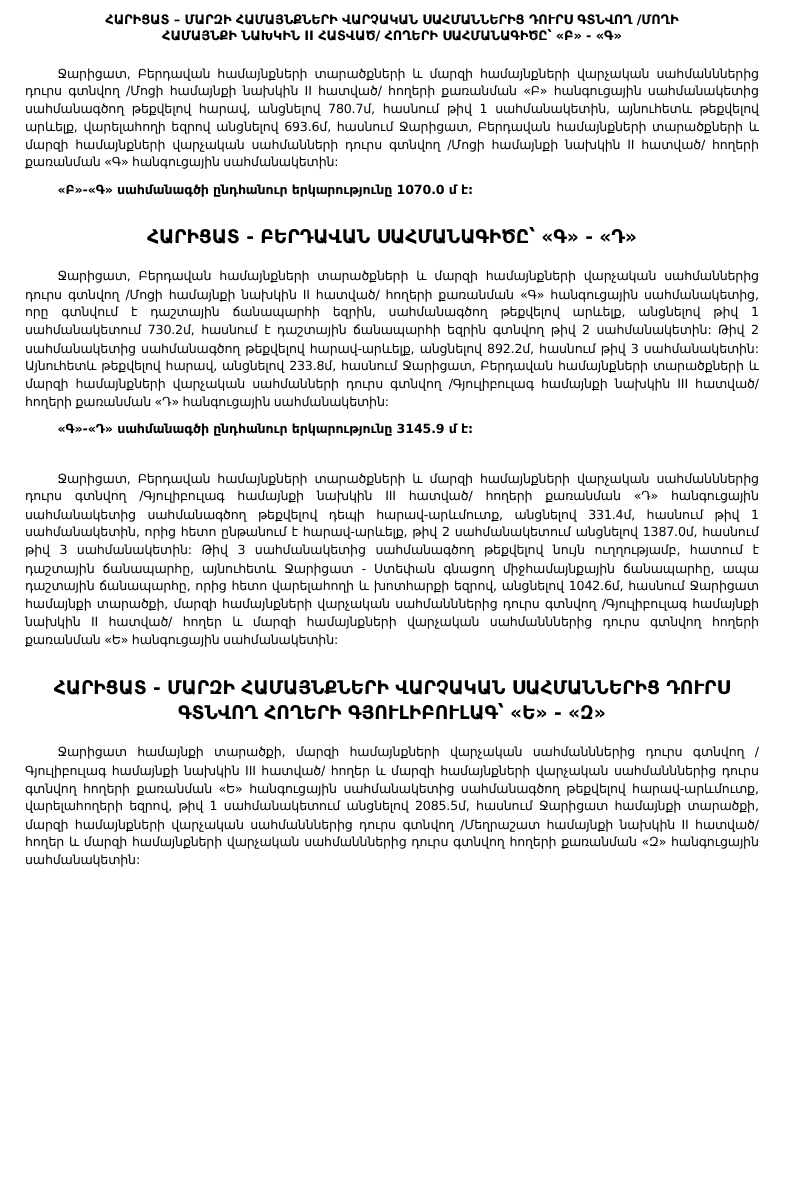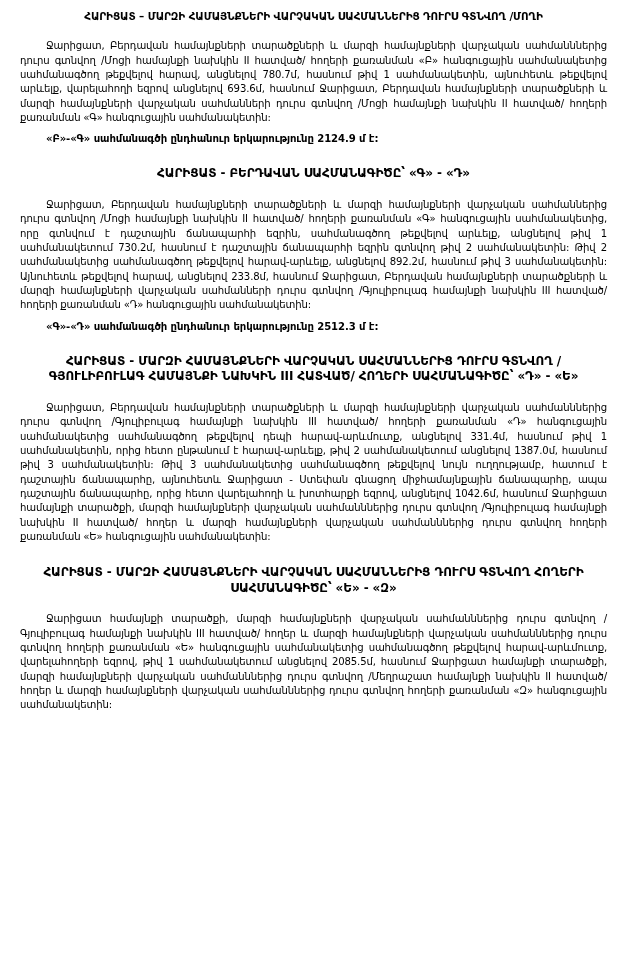--- a/index.html
+++ b/index.html
@@ -25,21 +25,21 @@
     text-align: center;
     font-weight: bold;
     font-size: 10.4px;
     line-height: 1.28;
     letter-spacing: -0.1px;
     margin: 2px 0 10px 0;
   }
   .section-heading {
     text-align: center;
     font-weight: bold;
-    font-size: 12px;
+    font-size: 15px;
     line-height: 1.30;
     letter-spacing: -0.1px;
     margin: 10px 0 8px 0;
   }
   .para {
     text-align: justify;
     font-size: 10.1px;
     line-height: 1.42;
     letter-spacing: -0.15px;
     text-indent: 26px;
@@ -57,42 +57,42 @@
   }
   .spacer-sm { height: 4px; }
 </style>
 </head>
 <body>
 
 <div class="page">
 
   <div class="doc-title">
     <span>ՀԱՐԻՑԱՏ – ՄԱՐԶԻ ՀԱՄԱՅՆՔՆԵՐԻ ՎԱՐՉԱԿԱՆ ՍԱՀՄԱՆՆԵՐԻՑ ԴՈՒՐՍ ԳՏՆՎՈՂ /ՄՈՂԻ</span><br>
+    <span>ՀԱՄԱՅՆՔԻ ՆԱԽԿԻՆ II ՀԱՏՎԱԾ/ ՀՈՂԵՐԻ  ՍԱՀՄԱՆԱԳԻԾԸ՝ «Բ» - «Գ»</span>
   </div>
 
   <div>
     <p class="para">Ջարիցատ, Բերդավան համայնքների տարածքների և մարզի համայնքների վարչական սահմանններից դուրս գտնվող /Մոցի համայնքի նախկին II հատված/ հողերի քառանման «Բ» հանգուցային սահմանակետից սահմանագծող թեքվելով հարավ, անցնելով 780.7մ, հասնում թիվ 1 սահմանակետին, այնուհետև թեքվելով արևելք, վարելահողի եզրով անցնելով 693.6մ, հասնում Ջարիցատ, Բերդավան համայնքների տարածքների և մարզի համայնքների վարչական սահմանների դուրս գտնվող /Մոցի համայնքի նախկին II հատված/ հողերի քառանման «Գ» հանգուցային սահմանակետին:</p>
-    <p class="result">«Բ»-«Գ» սահմանագծի ընդհանուր երկարությունը 2124.9 մ է:</p>
+    <p class="result">«Բ»-«Գ» սահմանագծի ընդհանուր երկարությունը 1070.0 մ է:</p>
   </div>
 
   <div class="spacer-sm"></div>
 
   <div>
     <div class="section-heading">ՀԱՐԻՑԱՏ - ԲԵՐԴԱՎԱՆ ՍԱՀՄԱՆԱԳԻԾԸ՝ «Գ» - «Դ»</div>
     <p class="para">Ջարիցատ, Բերդավան համայնքների տարածքների և մարզի համայնքների վարչական սահմաններից դուրս գտնվող /Մոցի համայնքի նախկին II հատված/ հողերի քառանման «Գ» հանգուցային սահմանակետից, որը գտնվում է դաշտային ճանապարհի եզրին, սահմանագծող թեքվելով արևելք, անցնելով թիվ 1 սահմանակետում 730.2մ, հասնում է դաշտային ճանապարհի եզրին գտնվող թիվ 2 սահմանակետին: Թիվ 2 սահմանակետից սահմանագծող թեքվելով հարավ-արևելք, անցնելով 892.2մ, հասնում թիվ 3 սահմանակետին: Այնուհետև թեքվելով հարավ, անցնելով 233.8մ, հասնում Ջարիցատ, Բերդավան համայնքների տարածքների և մարզի համայնքների վարչական սահմանների դուրս գտնվող /Գյուլիբուլագ համայնքի նախկին III հատված/ հողերի քառանման «Դ» հանգուցային սահմանակետին:</p>
-    <p class="result">«Գ»-«Դ» սահմանագծի ընդհանուր երկարությունը 2512.3 մ է:</p>
+    <p class="result">«Գ»-«Դ» սահմանագծի ընդհանուր երկարությունը 3145.9 մ է:</p>
   </div>
 
   <div class="spacer-sm"></div>
 
   <div>
-    <div class="section-heading">ՀԱՐԻՑԱՏ - ՄԱՐԶԻ ՀԱՄԱՅՆՔՆԵՐԻ ՎԱՐՉԱԿԱՆ ՍԱՀՄԱՆՆԵՐԻՑ ԴՈՒՐՍ ԳՏՆՎՈՂ /ԳՅՈՒԼԻԲՈՒԼԱԳ ՀԱՄԱՅՆՔԻ ՆԱԽԿԻՆ III ՀԱՏՎԱԾ/ ՀՈՂԵՐԻ  ՍԱՀՄԱՆԱԳԻԾԸ՝ «Դ» - «Ե»</div>
     <p class="para">Ջարիցատ, Բերդավան համայնքների տարածքների և մարզի համայնքների վարչական սահմանններից դուրս գտնվող /Գյուլիբուլագ համայնքի նախկին III հատված/ հողերի քառանման «Դ» հանգուցային սահմանակետից սահմանագծող թեքվելով դեպի հարավ-արևմուտք,  անցնելով 331.4մ, հասնում թիվ 1 սահմանակետին, որից հետո ընթանում է հարավ-արևելք, թիվ 2 սահմանակետում անցնելով 1387.0մ, հասնում թիվ 3 սահմանակետին: Թիվ 3 սահմանակետից սահմանագծող թեքվելով նույն ուղղությամբ, հատում է դաշտային ճանապարհը, այնուհետև Ջարիցատ - Ստեփան գնացող միջհամայնքային ճանապարհը, ապա դաշտային ճանապարհը, որից հետո վարելահողի և խոտհարքի եզրով, անցնելով 1042.6մ, հասնում Ջարիցատ համայնքի տարածքի, մարզի համայնքների վարչական սահմանններից դուրս գտնվող /Գյուլիբուլագ համայնքի նախկին II հատված/ հողեր և մարզի համայնքների վարչական սահմանններից դուրս գտնվող հողերի քառանման «Ե» հանգուցային սահմանակետին:</p>
   </div>
 
   <div class="spacer-sm"></div>
 
   <div>
-    <div class="section-heading">ՀԱՐԻՑԱՏ - ՄԱՐԶԻ ՀԱՄԱՅՆՔՆԵՐԻ ՎԱՐՉԱԿԱՆ ՍԱՀՄԱՆՆԵՐԻՑ ԴՈՒՐՍ ԳՏՆՎՈՂ ՀՈՂԵՐԻ ՍԱՀՄԱՆԱԳԻԾԸ՝ «Ե» - «Զ»</div>
+    <div class="section-heading">ՀԱՐԻՑԱՏ - ՄԱՐԶԻ ՀԱՄԱՅՆՔՆԵՐԻ ՎԱՐՉԱԿԱՆ ՍԱՀՄԱՆՆԵՐԻՑ ԴՈՒՐՍ ԳՏՆՎՈՂ ՀՈՂԵՐԻ ԳՅՈՒԼԻԲՈՒԼԱԳ՝ «Ե» - «Զ»</div>
     <p class="para">Ջարիցատ համայնքի տարածքի, մարզի համայնքների վարչական սահմանններից դուրս գտնվող /Գյուլիբուլագ համայնքի նախկին III հատված/ հողեր և մարզի համայնքների վարչական սահմանններից դուրս գտնվող հողերի քառանման «Ե» հանգուցային սահմանակետից սահմանագծող թեքվելով հարավ-արևմուտք, վարելահողերի եզրով, թիվ 1 սահմանակետում անցնելով 2085.5մ, հասնում Ջարիցատ համայնքի տարածքի, մարզի համայնքների վարչական սահմանններից դուրս գտնվող /Մեղրաշատ համայնքի նախկին II հատված/ հողեր և մարզի համայնքների վարչական սահմանններից դուրս գտնվող հողերի քառանման «Զ» հանգուցային սահմանակետին:</p>
   </div>
 
 </div>
 
 </body></html>

